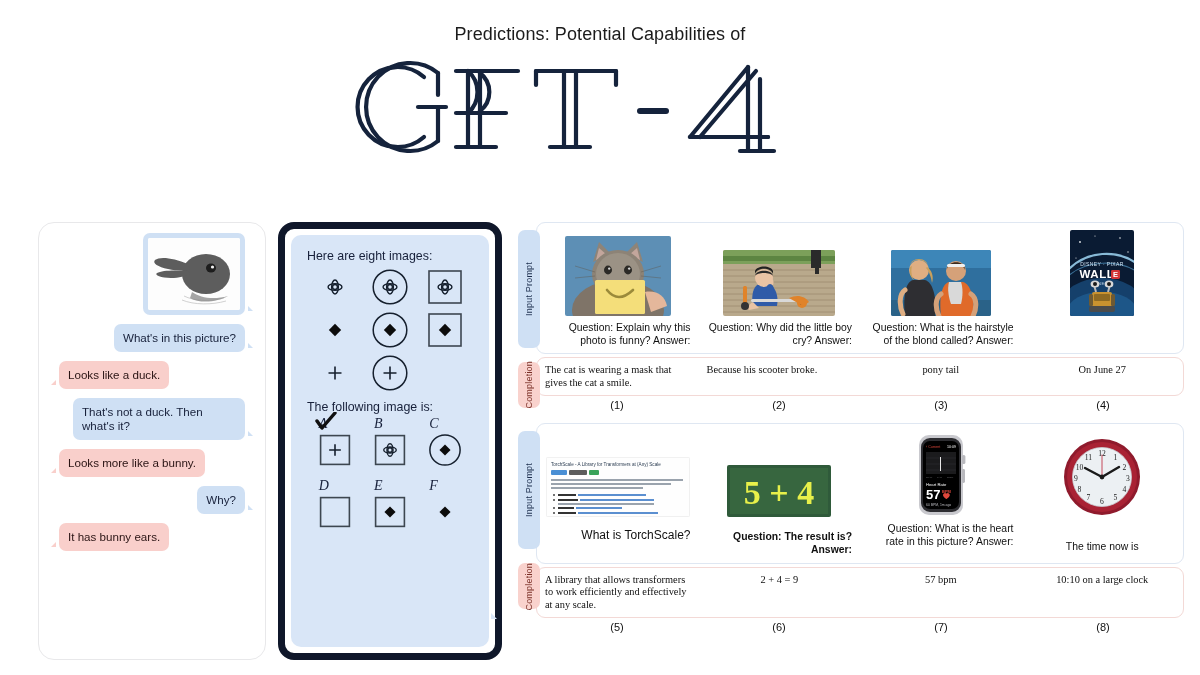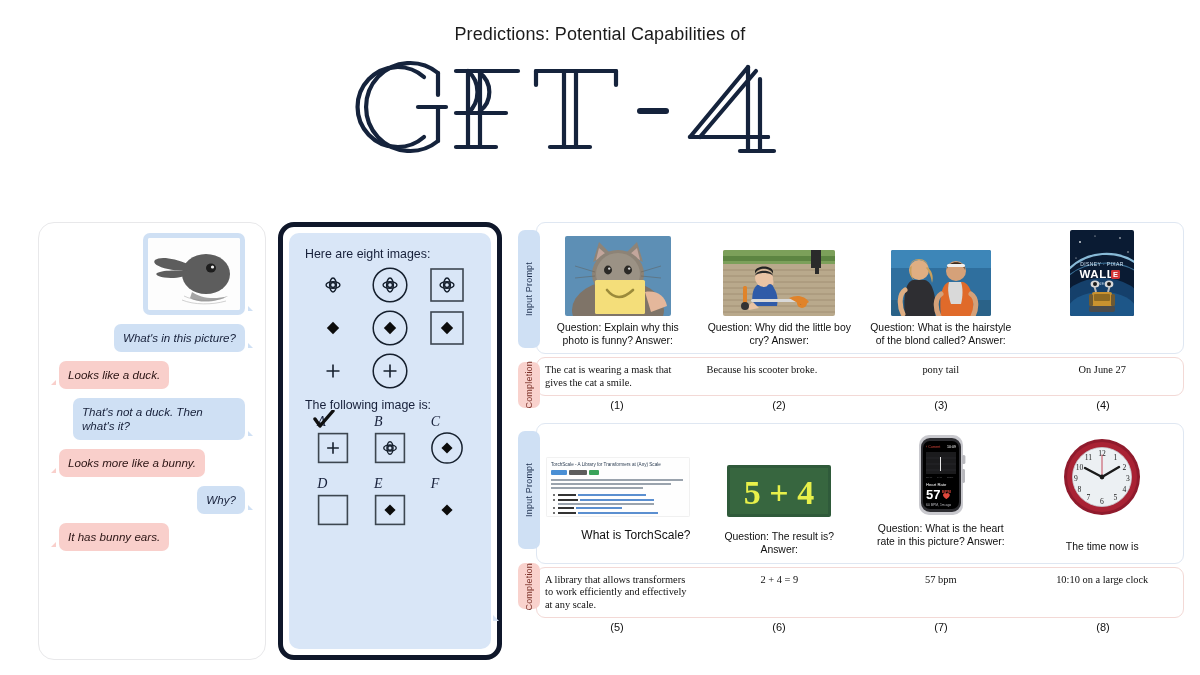--- a/index.html
+++ b/index.html
@@ -46,21 +46,20 @@
     position: absolute;
     left: 38px; top: 0;
     width: 228px; height: 438px;
     border: 1px solid #e8e8ea;
     border-radius: 16px;
     background: #fff;
     padding: 10px 12px 8px 12px;
     display: flex;
     flex-direction: column;
     gap: 9px;
-    font-style: italic;
   }
   .bubble {
     position: relative;
     font-size: 11.6px;
     line-height: 14px;
     padding: 7px 9px;
     border-radius: 7px;
     max-width: 172px;
     word-wrap: break-word;
   }
@@ -97,21 +96,21 @@
     border-bottom: 0;
   }
   .bubble.image-bubble { padding: 5px; }
   .duck-rabbit { display: block; border-radius: 2px; background: #fff; }
 
   
   #matrix-panel {
     position: absolute;
     left: 278px; top: 0;
     width: 224px; height: 438px;
-    border: 5px solid #0f172a;
+    border: 7px solid #0f172a;
     border-radius: 16px;
     background: #fff;
     padding: 6px;
   }
   #matrix-bubble {
     position: relative;
     background: #d9e6f7;
     border-radius: 10px;
     width: 100%; height: 100%;
     padding: 14px 16px 10px 16px;
@@ -215,21 +214,21 @@
     align-items: flex-end;
     justify-content: center;
     width: 100%;
   }
   .excell .qtext {
     font-size: 10.4px;
     line-height: 12.6px;
     color: #101010;
     margin-top: 6px;
     align-self: flex-start;
-    text-align: center;
+    text-align: right;
     width: 100%;
   }
   .compcell {
     flex: 1 1 0;
     padding: 6px 8px;
     font-size: 10.4px;
     line-height: 12.6px;
     color: #101010;
     min-width: 0;
     font-family: Liberation Serif, serif;
@@ -625,21 +624,21 @@
         </div>
 
         <div class="excell">
           <div class="thumb-slot">
             <svg class="thumb" width="104" height="52" viewBox="0 0 104 52">
               <rect width="104" height="52" fill="#2f5a3a"></rect>
               <rect x="3" y="3" width="98" height="46" fill="#37663f"></rect>
               <text x="52" y="39" font-family="'Liberation Serif',serif" font-size="34" font-weight="bold" fill="#e8f04a" text-anchor="middle">5 + 4</text>
             </svg>
           </div>
-          <div class="qtext" style="margin-top:14px;">Question: The result is? Answer:</div>
+          <div class="qtext" style="margin-top:14px;font-weight:bold;">Question: The result is? Answer:</div>
         </div>
 
         <div class="excell">
           <div class="thumb-slot">
             <svg class="thumb" width="68" height="84" viewBox="0 0 68 84">
               <rect width="68" height="84" fill="#ffffff"></rect>
               <rect x="12" y="2" width="44" height="80" rx="10" fill="#c9c9ce"></rect>
               <rect x="14" y="5" width="40" height="74" rx="9" fill="#2e2e32"></rect>
               <rect x="16" y="8" width="36" height="68" rx="7" fill="#000"></rect>
               <rect x="55" y="22" width="3.4" height="9" rx="1.6" fill="#b9b9be"></rect>

